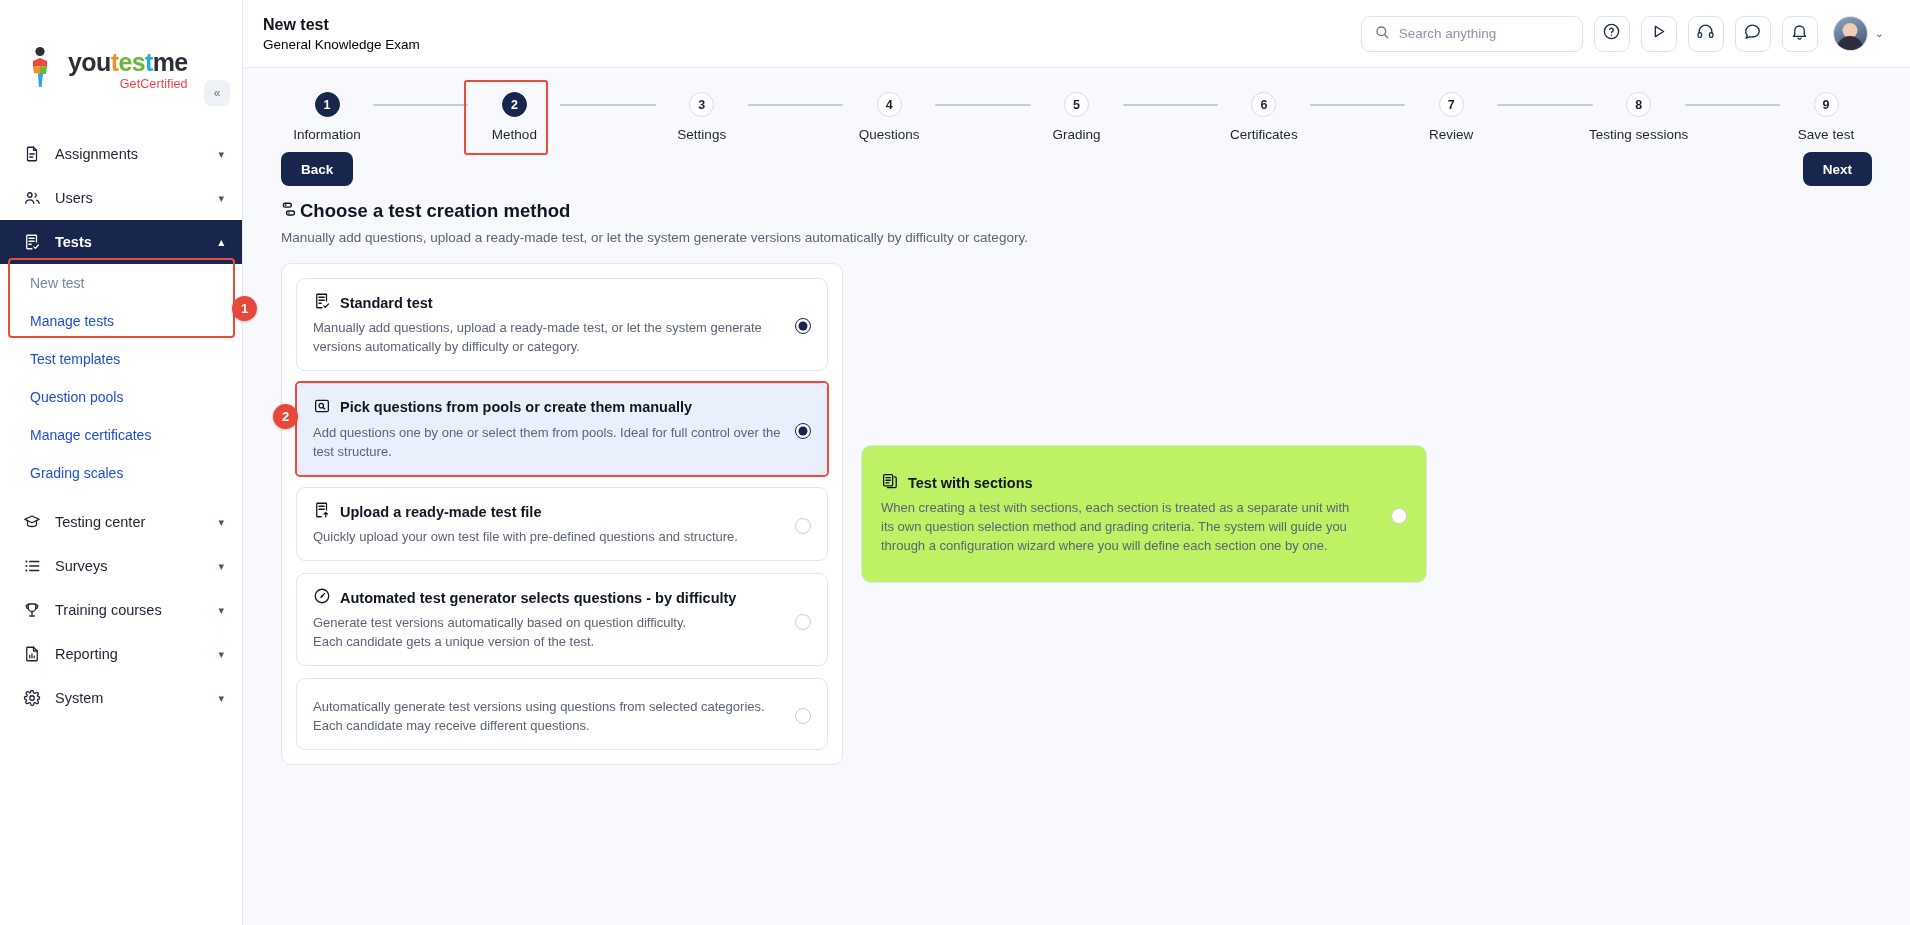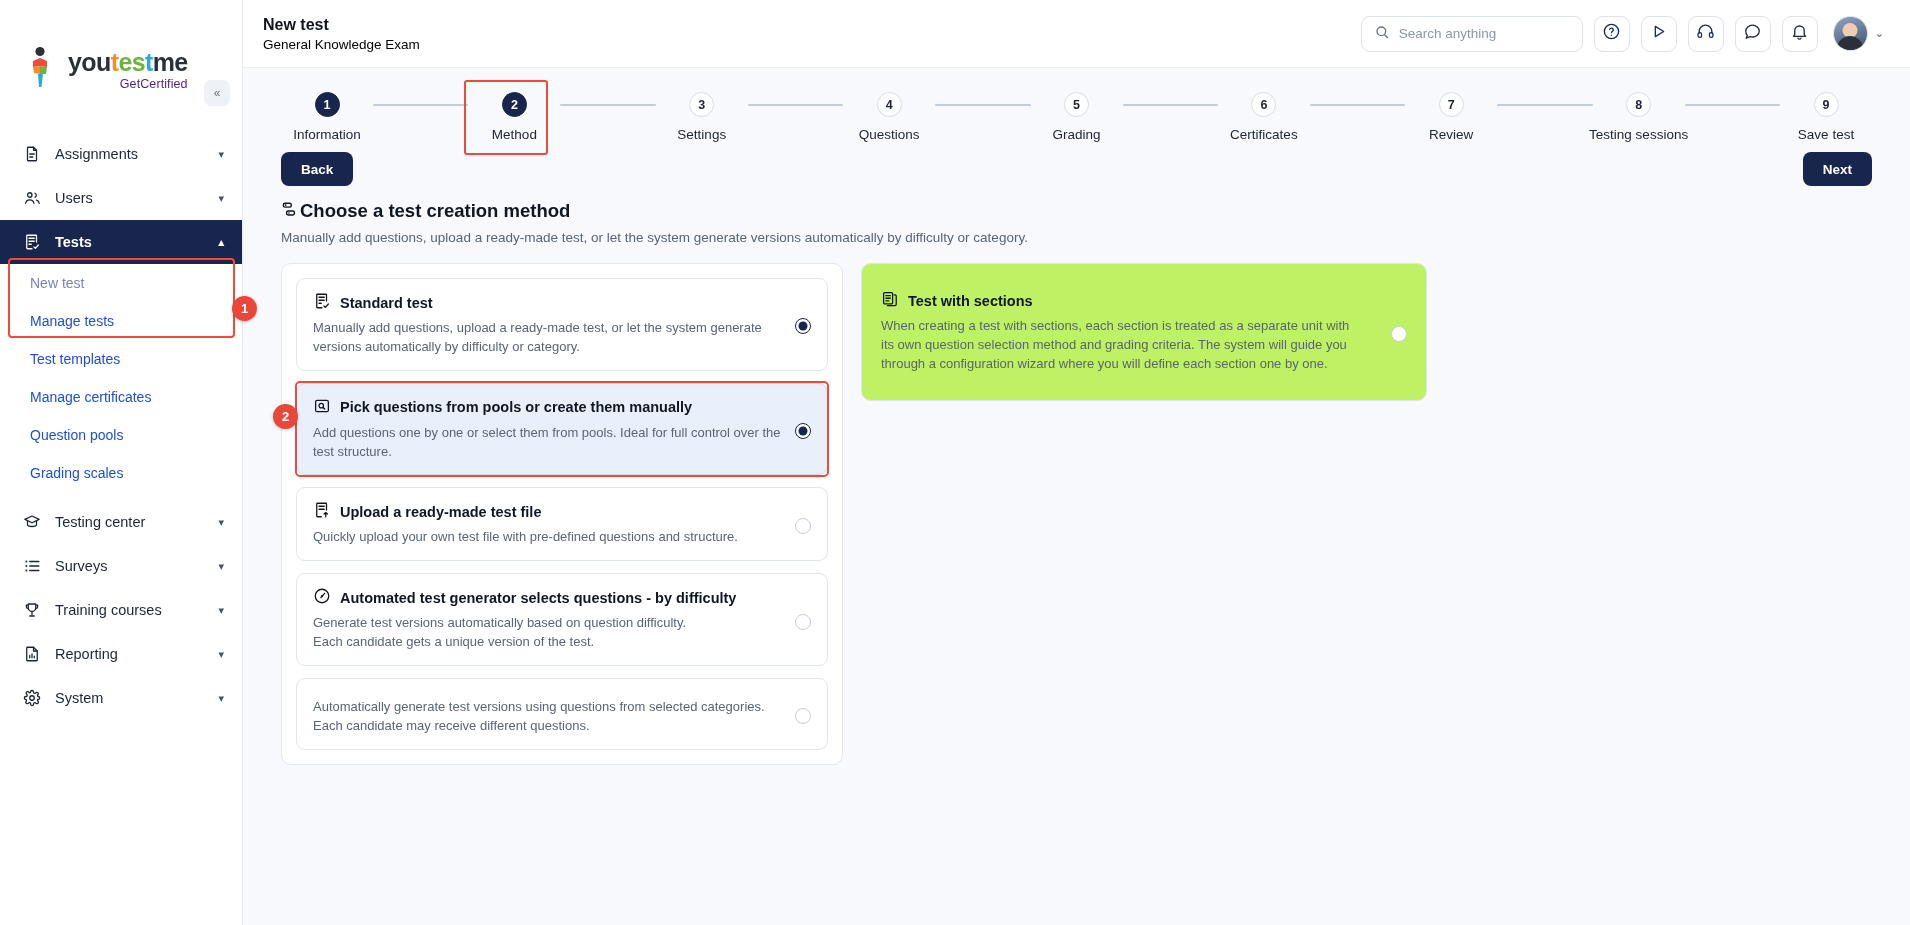--- a/index.html
+++ b/index.html
@@ -16,21 +16,21 @@
     width: 243px; height: 925px; background:#ffffff;
     border-right: 1px solid #e6e9ef;
     position: relative; flex: 0 0 243px;
   }
   .logo-wrap { padding: 22px 0 0 26px; height: 78px; margin-top: 24px; }
   .logo-row { display:flex; align-items:flex-start; gap:8px; }
   .logo-mark { width: 34px; height: 42px; position: relative; flex:0 0 34px;}
   .logo-text-block { padding-top: 4px; }
   .logo-word { font-size: 25px; font-weight: 700; letter-spacing:-.6px; line-height:1; }
   .c-dark { color:#2b2f38; } .c-orange{color:#f2912b;} .c-green{color:#6cb33f;} .c-blue{color:#28a9e0;}
-  .logo-sub { font-size: 12.5px; color:#4c1d95; text-align:right; margin-top:2px; letter-spacing:.1px;}
+  .logo-sub { font-size: 12.5px; color:#ef4444; text-align:right; margin-top:2px; letter-spacing:.1px;}
   .collapse-btn {
     position:absolute; right: 12px; top: 80px;
     width: 26px; height: 26px; border-radius: 7px; background:#eef1f6;
     display:flex; align-items:center; justify-content:center;
     color:#6b7385; font-size: 12px; cursor:pointer;
   }
   .nav { margin-top: 30px; }
   .nav-item {
     display:flex; align-items:center; gap:14px;
     height: 44px; padding: 0 18px 0 22px; cursor:pointer;
@@ -126,21 +126,21 @@
     font-family:"Liberation Sans", sans-serif;
   }
   .btn-next { margin-left:auto; }
 
   .panel { margin: 14px 0 0 0; padding: 0 38px; }
   .panel-head { display:flex; align-items:flex-start; }
   .panel-head h2 { font-size: 18.5px; color:#101723; font-weight:700; }
   .panel-head svg { width:19px; height:19px; color:#10141d; }
   .panel-desc { font-size: 13.5px; color:#5b6474; margin-top: 7px; }
 
-  .cards-area { display:flex; gap: 18px; align-items:flex-start; margin-top: 18px; }
+  .cards-area { display:flex; gap: 18px; align-items:center; margin-top: 18px; }
   .left-col {
     width: 562px; border:1px solid #e3e8f0; border-radius: 10px;
     background:#ffffff; padding: 14px; display:flex; flex-direction:column; gap: 12px;
     position:relative;
   }
   .opt {
     border:1px solid #e0e6ef; border-radius: 9px; background:#ffffff;
     padding: 13px 16px; display:flex; align-items:flex-start; gap: 10px; cursor:pointer;
     position:relative; min-height: 62px;
   }
@@ -246,24 +246,24 @@
       <div class="sub-item current">
           <span>New test</span>
         </div>
       <div class="sub-item">
           <span>Manage tests</span>
         </div>
       <div class="sub-item">
           <span>Test templates</span>
         </div>
       <div class="sub-item">
+          <span>Question pools</span>
+        </div>
+      <div class="sub-item">
           <span>Manage certificates</span>
-        </div>
-      <div class="sub-item">
-          <span>Question pools</span>
         </div>
       <div class="sub-item">
           <span>Grading scales</span>
         </div>
 
       <div class="nav-item" style="margin-top:8px">
         <span class="nav-ico">
           <svg viewBox="0 0 24 24" fill="none" stroke="currentColor" stroke-width="1.7" stroke-linecap="round" stroke-linejoin="round">
               <path d="M12 4 2.5 8.5 12 13l9.5-4.5z"></path>
               <path d="M6 10.5v4.8c0 1.5 2.7 2.7 6 2.7s6-1.2 6-2.7v-4.8"></path>

